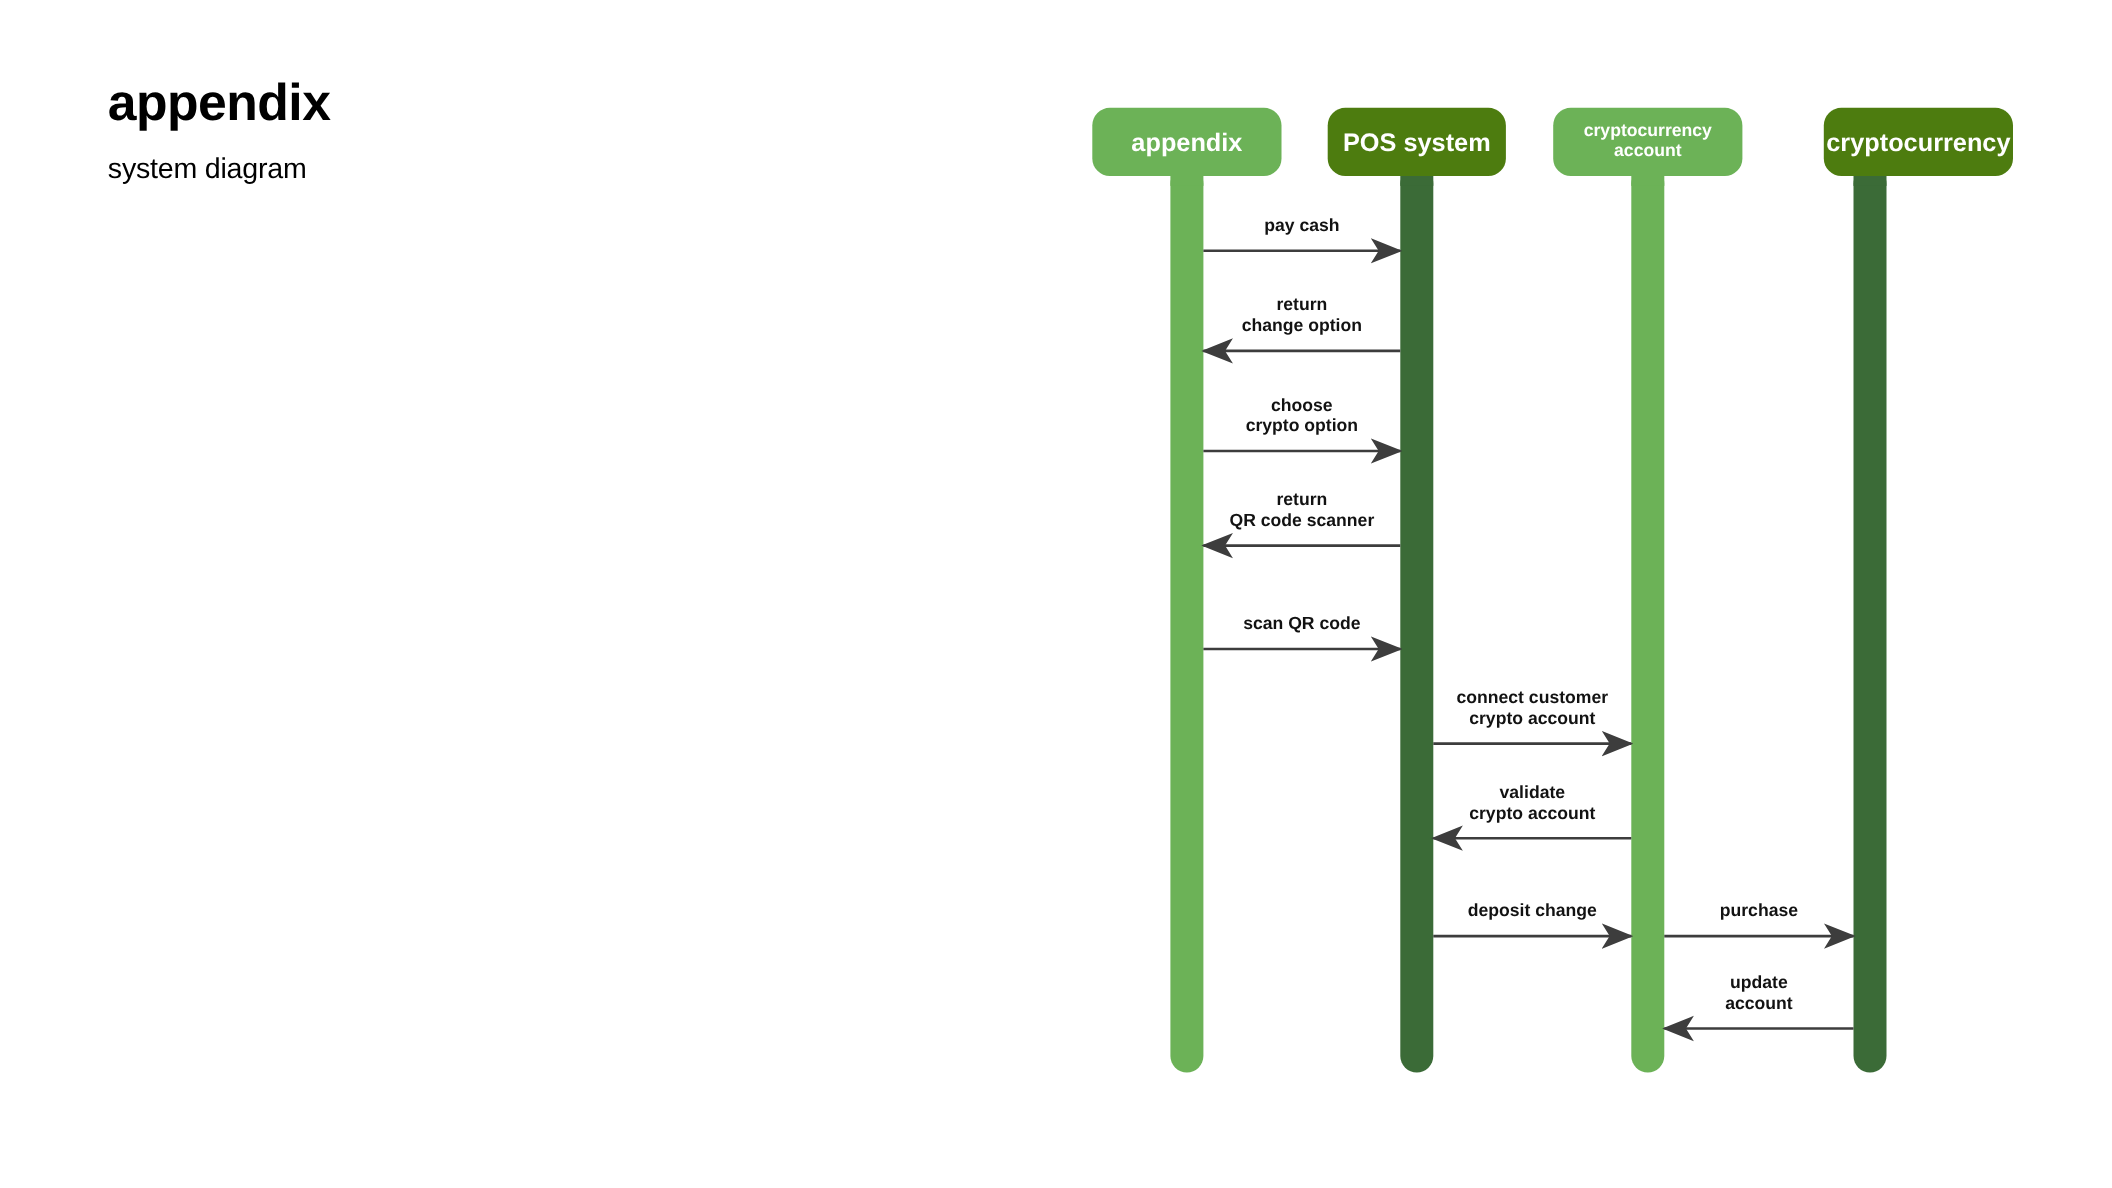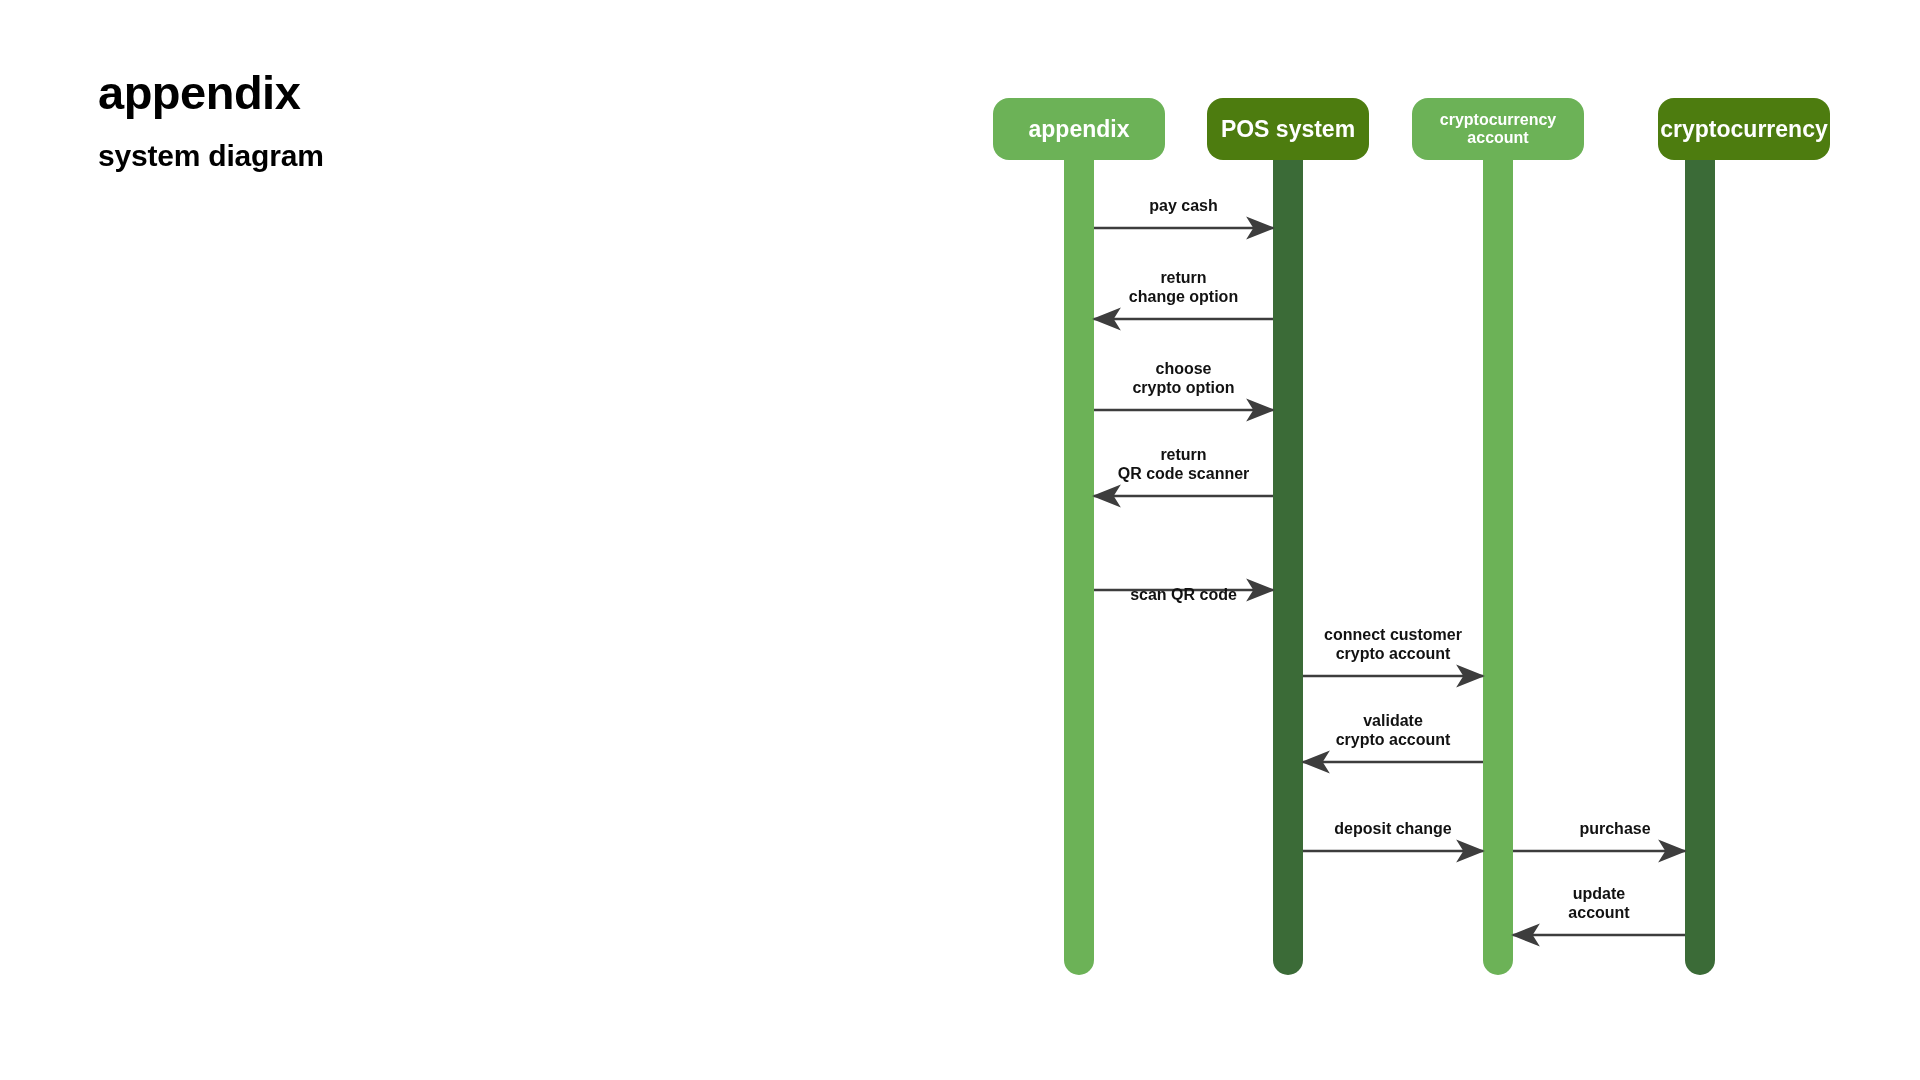--- a/index.html
+++ b/index.html
@@ -26,22 +26,22 @@
   }
   .page-title {
     font-size: 47px;
     font-weight: bold;
     letter-spacing: -0.5px;
     line-height: 1.05;
     margin: 0;
     color: #000000;
   }
   .page-subtitle {
-    font-size: 30px;
-    font-weight: bold;
+    font-size: 26px;
+    font-weight: normal;
     letter-spacing: -0.2px;
     line-height: 1.1;
     margin: 22px 0 0 0;
     color: #000000;
   }
 
   
   .diagram {
     position: absolute;
     left: 0;
@@ -137,22 +137,22 @@
     <div class="actor-head dark one-line" style="left: 1658px; top: 98px; width: 172px; height: 62px;">
       <span>cryptocurrency</span>
     </div>
     <div class="msg-label" style="left: 1183.5px; top: 216px;">pay cash</div>
     <div class="msg-label" style="left: 1183.5px; top: 307px;">return
 change option</div>
     <div class="msg-label" style="left: 1183.5px; top: 398px;">choose
 crypto option</div>
     <div class="msg-label" style="left: 1183.5px; top: 484px;">return
 QR code scanner</div>
-    <div class="msg-label" style="left: 1183.5px; top: 605px; text-align: center;">scan QR code</div>
+    <div class="msg-label" style="left: 1183.5px; top: 578px; text-align: center;">scan QR code</div>
     <div class="msg-label" style="left: 1393px; top: 664px;">connect customer
 crypto account</div>
     <div class="msg-label" style="left: 1393px; top: 750px;">validate
 crypto account</div>
     <div class="msg-label" style="left: 1393px; top: 839px;">deposit change</div>
-    <div class="msg-label" style="left: 1599px; top: 839px; margin-left: 16px;">purchase</div>
+    <div class="msg-label" style="left: 1599px; top: 839px;">purchase</div>
     <div class="msg-label" style="left: 1599px; top: 923px;">update
 account</div>
   </div>
 
 </body></html>

